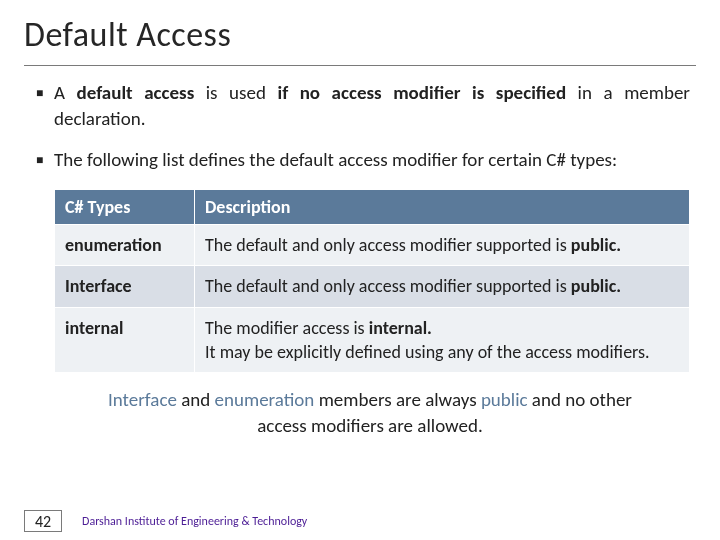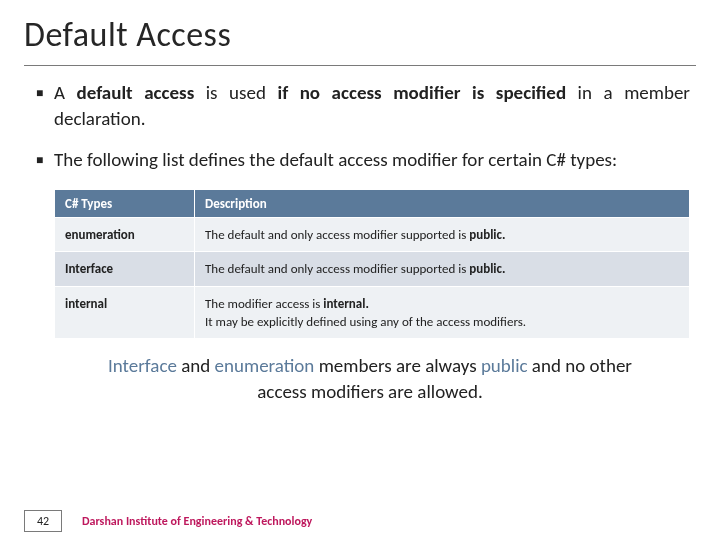--- a/index.html
+++ b/index.html
@@ -5,32 +5,32 @@
   * { box-sizing: border-box; margin: 0; padding: 0; }
   html, body { width: 720px; height: 540px; font-family: Calibri, "Segoe UI", Arial, sans-serif; background: #fff; color: #222; }
   .slide { width: 720px; height: 540px; position: relative; padding: 14px 24px 0 24px; }
   .title { font-size: 34px; font-weight: 400; color: #262626; letter-spacing: 0.5px; padding-bottom: 10px; border-bottom: 1px solid #7a7a7a; margin-bottom: 14px; }
   .bullets { padding: 0 6px 0 12px; }
   .bullet { display: flex; font-size: 19px; line-height: 1.35; margin-bottom: 16px; text-align: justify; }
   .bullet .marker { flex: 0 0 18px; font-size: 12px; padding-top: 5px; color: #222; }
   .bullet .txt { flex: 1; }
   .bold { font-weight: 700; }
   .table-wrap { padding: 0 6px 0 30px; margin-top: 4px; }
-  table { border-collapse: collapse; width: 100%; font-size: 13px; }
+  table { border-collapse: collapse; width: 100%; font-size: 18px; }
   thead th { background: #5b7a9a; color: #fff; font-weight: 700; text-align: left; padding: 6px 10px; border: 1px solid #fff; }
   tbody td { padding: 8px 10px; border: 1px solid #fff; vertical-align: top; line-height: 1.35; }
   tbody tr:nth-child(odd)  td { background: #eef1f4; }
   tbody tr:nth-child(even) td { background: #d9dee6; }
   tbody td:first-child { width: 140px; font-weight: 700; }
   .note { margin: 14px 40px 0 60px; text-align: center; font-size: 19px; line-height: 1.35; }
   .note .kw { color: #5b7a9a; }
   .footer { position: absolute; left: 0; bottom: 8px; width: 100%; padding: 0 24px; display: flex; align-items: center; font-size: 12px; color: #222; }
   .footer .unit { flex: 1; font-weight: 400; }
-  .footer .pagebox { width: 38px; height: 22px; border: 1px solid #7a7a7a; display: flex; align-items: center; justify-content: center; font-size: 12px; margin-right: 20px; }
-  .footer .inst { flex: 0 0 auto; font-weight: 700; color: #be185d; }
+  .footer .pagebox { width: 38px; height: 22px; border: 1px solid #7a7a7a; display: flex; align-items: center; justify-content: center; font-size: 16px; margin-right: 20px; }
+  .footer .inst { flex: 0 0 auto; font-weight: 400; color: #4c1d95; }
 </style>
 </head>
 <body>
 
 <div class="slide">
 
   <div class="title">Default Access</div>
 
   <div class="bullets">
     <div class="bullet">

